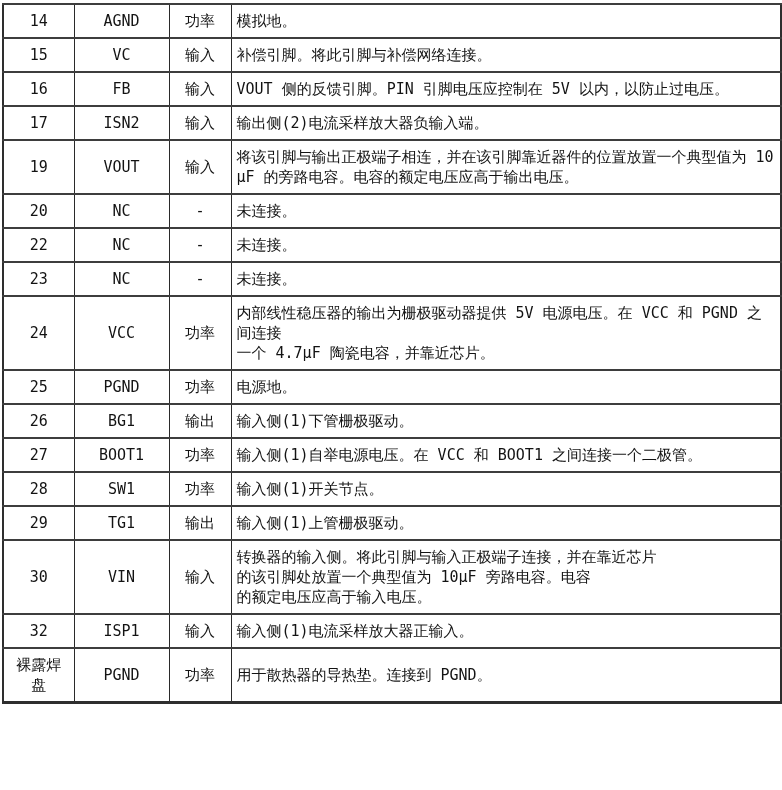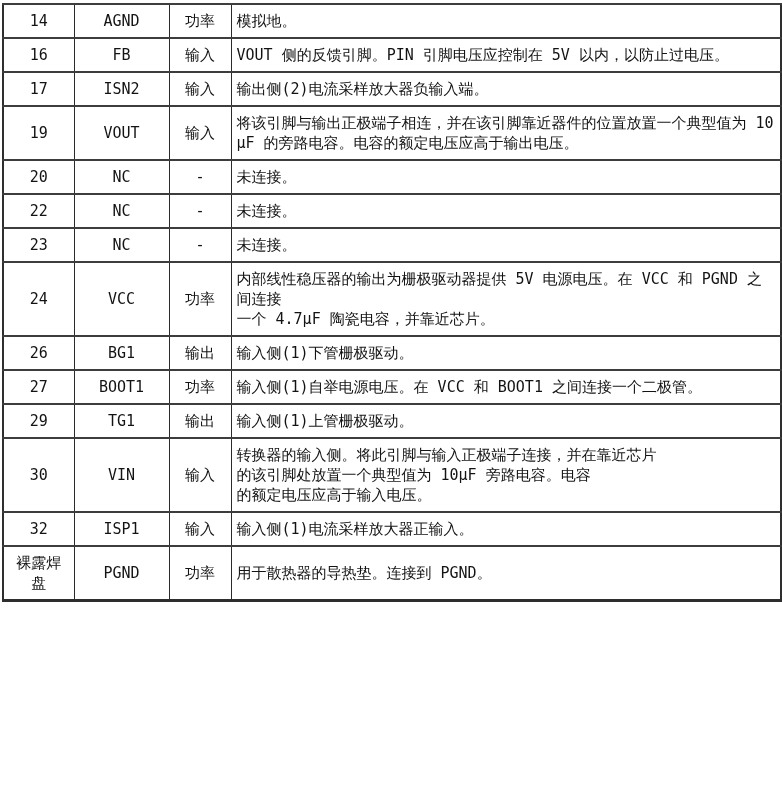--- a/index.html
+++ b/index.html
@@ -67,20 +67,26 @@
       <col class="col-desc">
     </colgroup>
     <tbody>
         <tr>
           <td class="cell-pin">14</td>
           <td class="cell-name">AGND</td>
           <td class="cell-type">功率</td>
           <td class="cell-desc">模拟地。</td>
         </tr>
         <tr>
+          <td class="cell-pin">15</td>
+          <td class="cell-name">VC</td>
+          <td class="cell-type">输入</td>
+          <td class="cell-desc">补偿引脚。将此引脚与补偿网络连接。</td>
+        </tr>
+        <tr>
           <td class="cell-pin">16</td>
           <td class="cell-name">FB</td>
           <td class="cell-type">输入</td>
           <td class="cell-desc">VOUT 侧的反馈引脚。PIN 引脚电压应控制在 5V 以内，以防止过电压。</td>
         </tr>
         <tr>
           <td class="cell-pin">17</td>
           <td class="cell-name">ISN2</td>
           <td class="cell-type">输入</td>
           <td class="cell-desc">输出侧(2)电流采样放大器负输入端。</td>
@@ -111,30 +117,42 @@
           <td class="cell-desc">未连接。</td>
         </tr>
         <tr>
           <td class="cell-pin">24</td>
           <td class="cell-name">VCC</td>
           <td class="cell-type">功率</td>
           <td class="cell-desc">内部线性稳压器的输出为栅极驱动器提供 5V 电源电压。在 VCC 和 PGND 之间连接
 一个 4.7μF 陶瓷电容，并靠近芯片。</td>
         </tr>
         <tr>
+          <td class="cell-pin">25</td>
+          <td class="cell-name">PGND</td>
+          <td class="cell-type">功率</td>
+          <td class="cell-desc">电源地。</td>
+        </tr>
+        <tr>
           <td class="cell-pin">26</td>
           <td class="cell-name">BG1</td>
           <td class="cell-type">输出</td>
           <td class="cell-desc">输入侧(1)下管栅极驱动。</td>
         </tr>
         <tr>
           <td class="cell-pin">27</td>
           <td class="cell-name">BOOT1</td>
           <td class="cell-type">功率</td>
           <td class="cell-desc">输入侧(1)自举电源电压。在 VCC 和 BOOT1 之间连接一个二极管。</td>
+        </tr>
+        <tr>
+          <td class="cell-pin">28</td>
+          <td class="cell-name">SW1</td>
+          <td class="cell-type">功率</td>
+          <td class="cell-desc">输入侧(1)开关节点。</td>
         </tr>
         <tr>
           <td class="cell-pin">29</td>
           <td class="cell-name">TG1</td>
           <td class="cell-type">输出</td>
           <td class="cell-desc">输入侧(1)上管栅极驱动。</td>
         </tr>
         <tr>
           <td class="cell-pin">30</td>
           <td class="cell-name">VIN</td>

